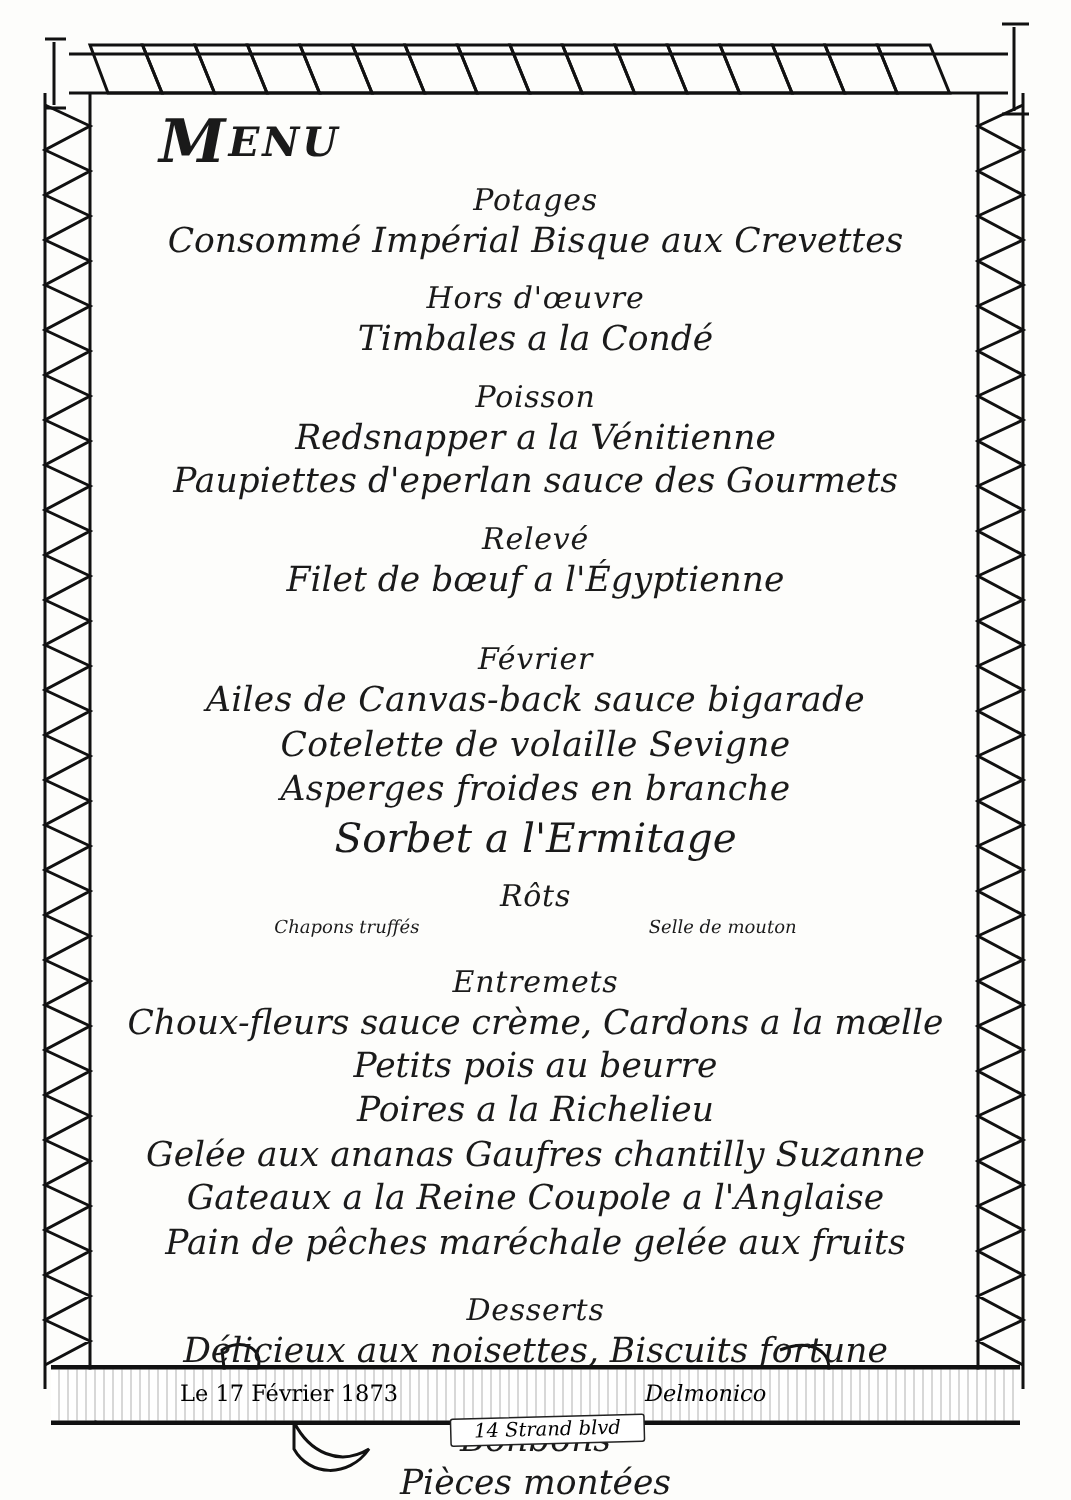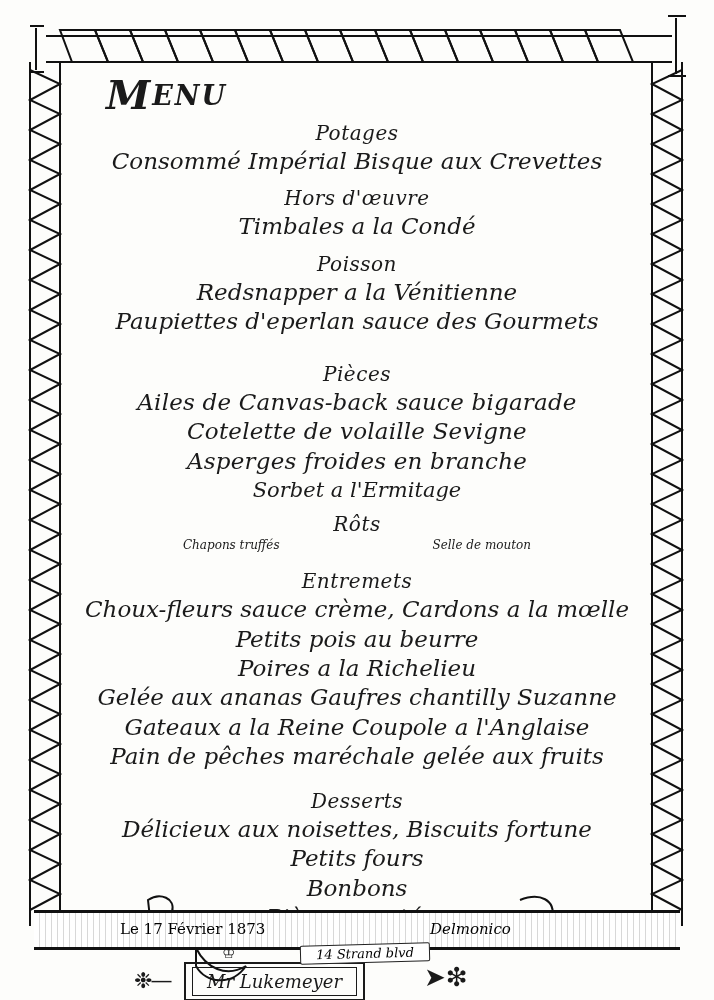--- a/index.html
+++ b/index.html
@@ -72,21 +72,21 @@
   }
   .dish.wide {
     letter-spacing: 0.2px;
   }
   .spacer-sm { height: 7px; }
   .spacer-md { height: 15px; }
 
   .sorbet {
     font-family: "DejaVu Serif", serif;
     font-style: italic;
-    font-size: 21px;
+    font-size: 27px;
     margin-top: 2px;
     margin-bottom: 6px;
   }
 
   .rots-row {
     display: flex;
     justify-content: space-around;
     align-items: baseline;
     padding: 0 40px;
     font-family: "DejaVu Serif", serif;
@@ -267,25 +267,29 @@
       <div class="course-title">Hors d'œuvre</div>
       <div class="dish">Timbales a la Condé</div>
     </div>
 
     <div class="course">
       <div class="course-title">Poisson</div>
       <div class="dish">Redsnapper a la Vénitienne</div>
       <div class="dish">Paupiettes d'eperlan sauce des Gourmets</div>
     </div>
 
+    <div class="course">
+      <div class="course-title">Relevé</div>
+      <div class="dish">Filet de bœuf a l'Égyptienne</div>
+    </div>
 
     <div class="spacer-md"></div>
 
     <div class="course">
-      <div class="course-title">Pièces</div>
+      <div class="course-title">Février</div>
       <div class="dish wide">Ailes de Canvas-back sauce bigarade</div>
       <div class="dish wide">Cotelette de volaille Sevigne</div>
       <div class="dish wide">Asperges froides en branche</div>
     </div>
 
     <div class="sorbet">Sorbet a l'Ermitage</div>
 
     <div class="course">
       <div class="course-title">Rôts</div>
       <div class="rots-row">

